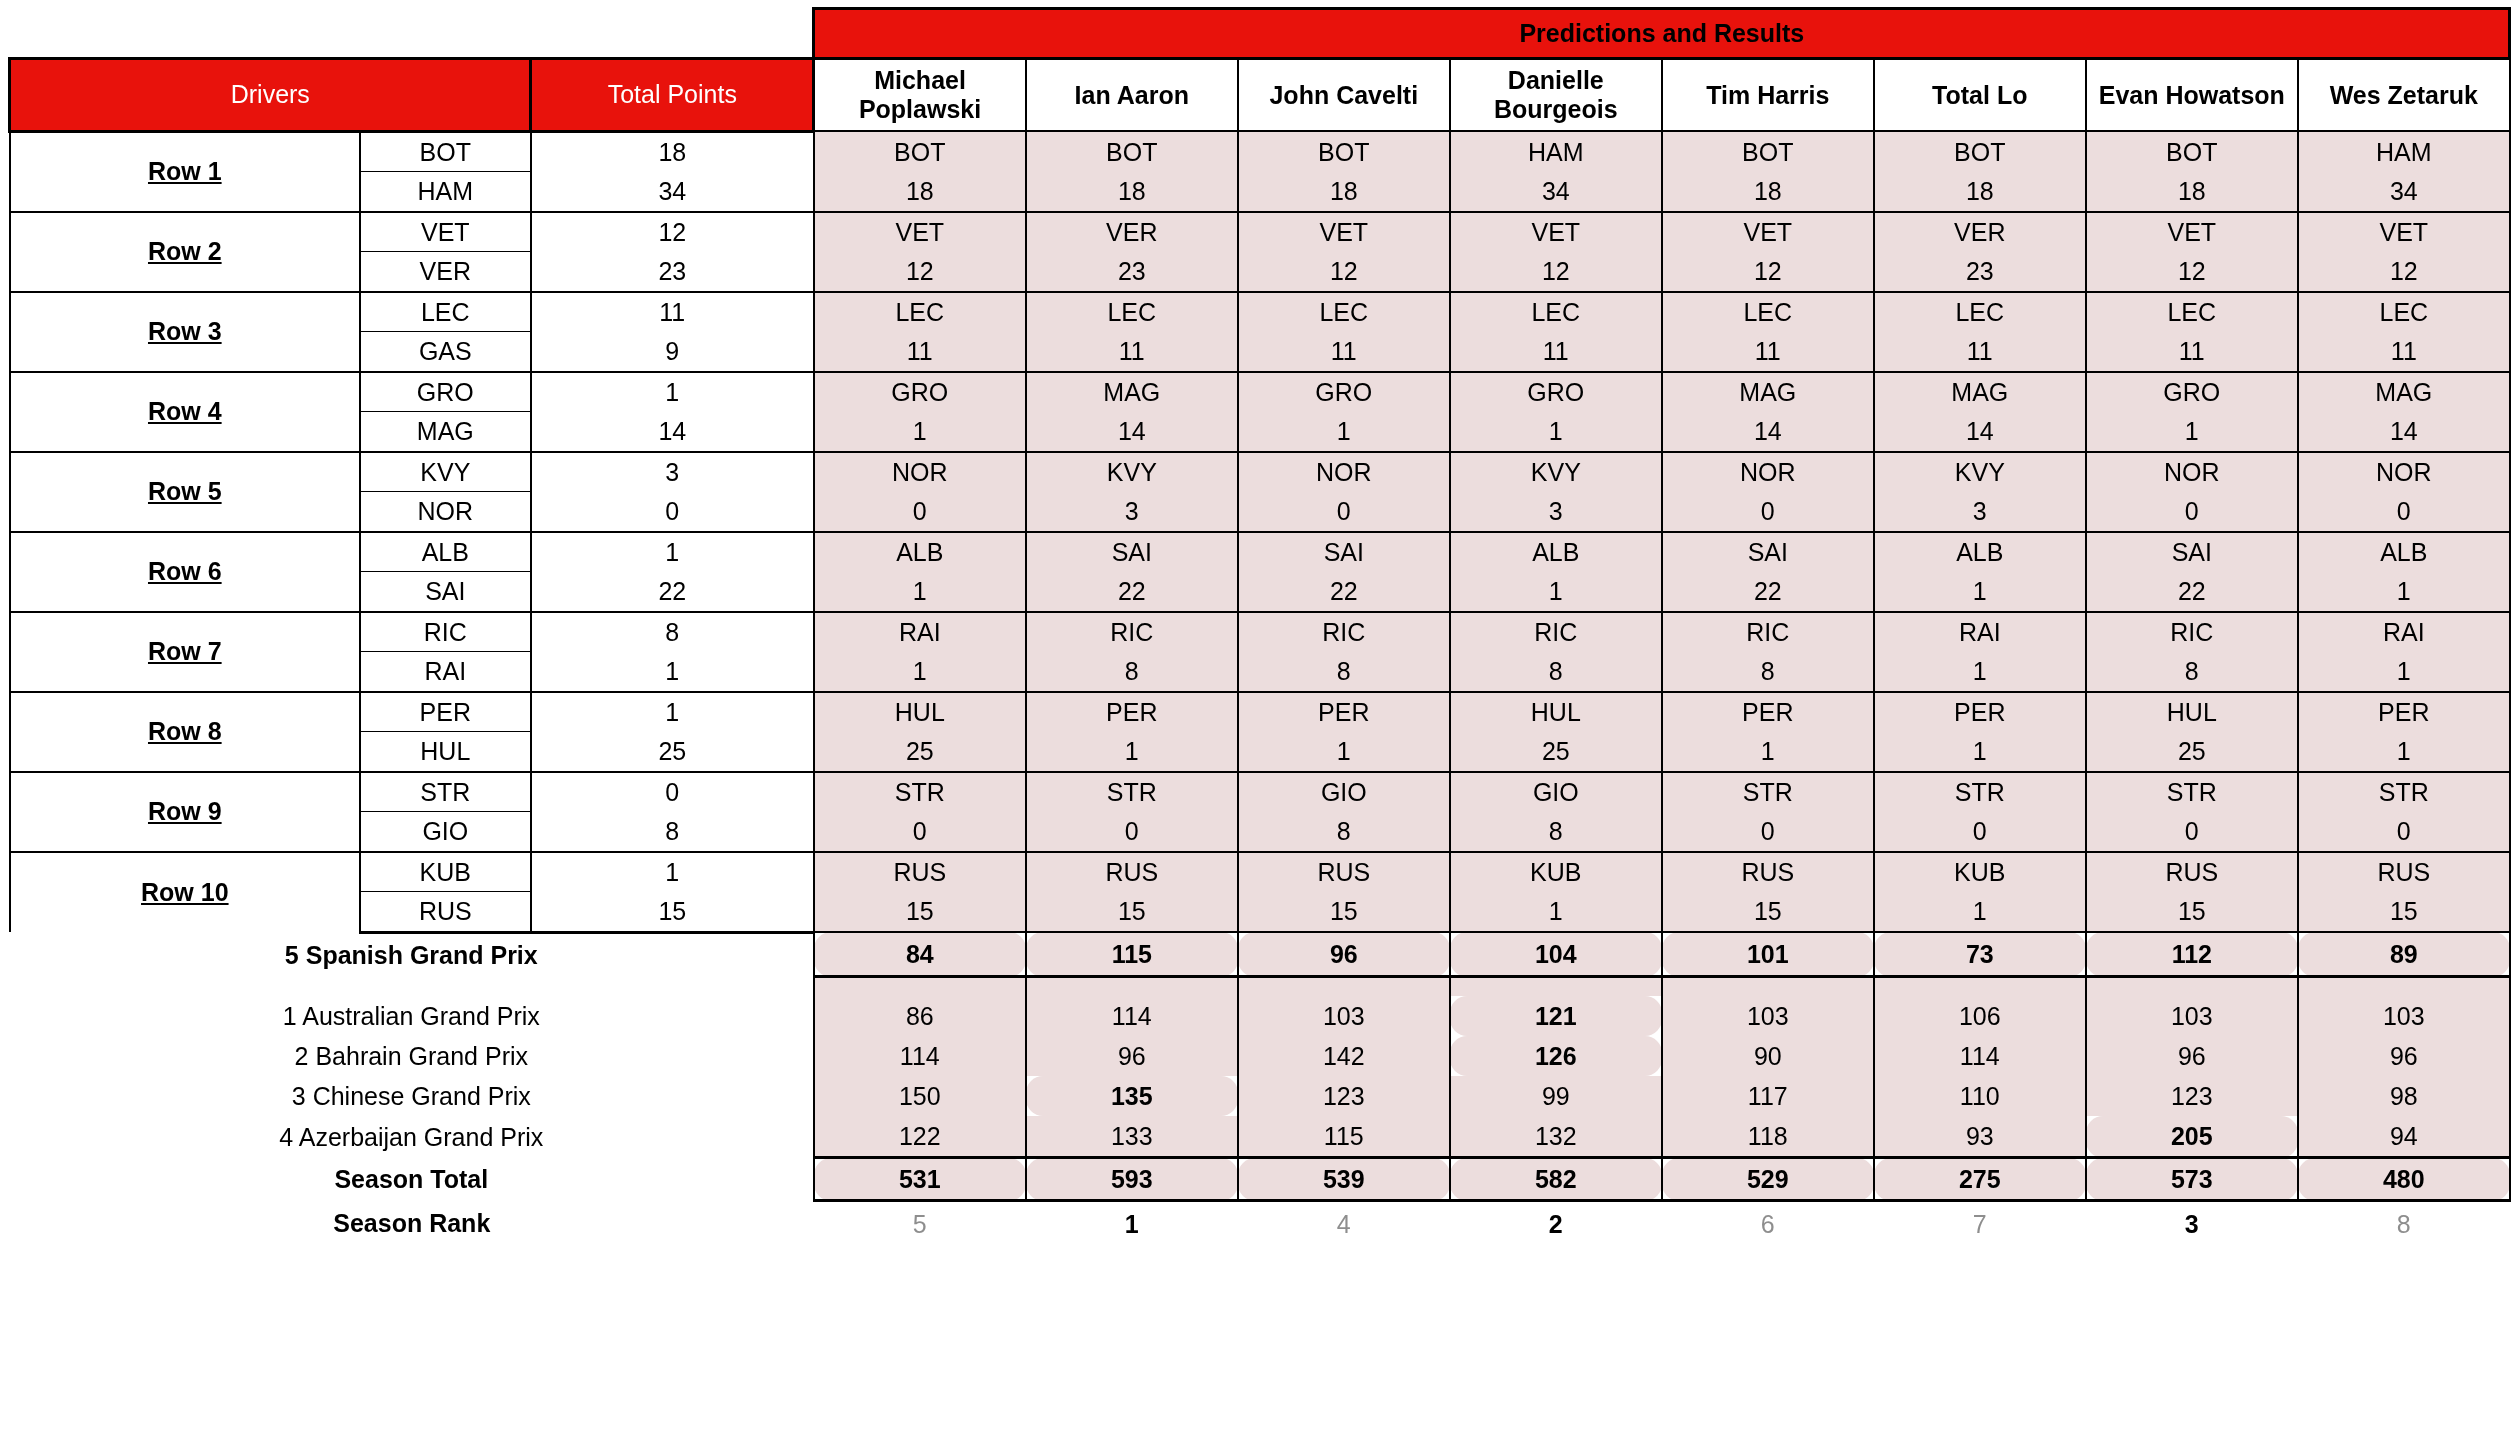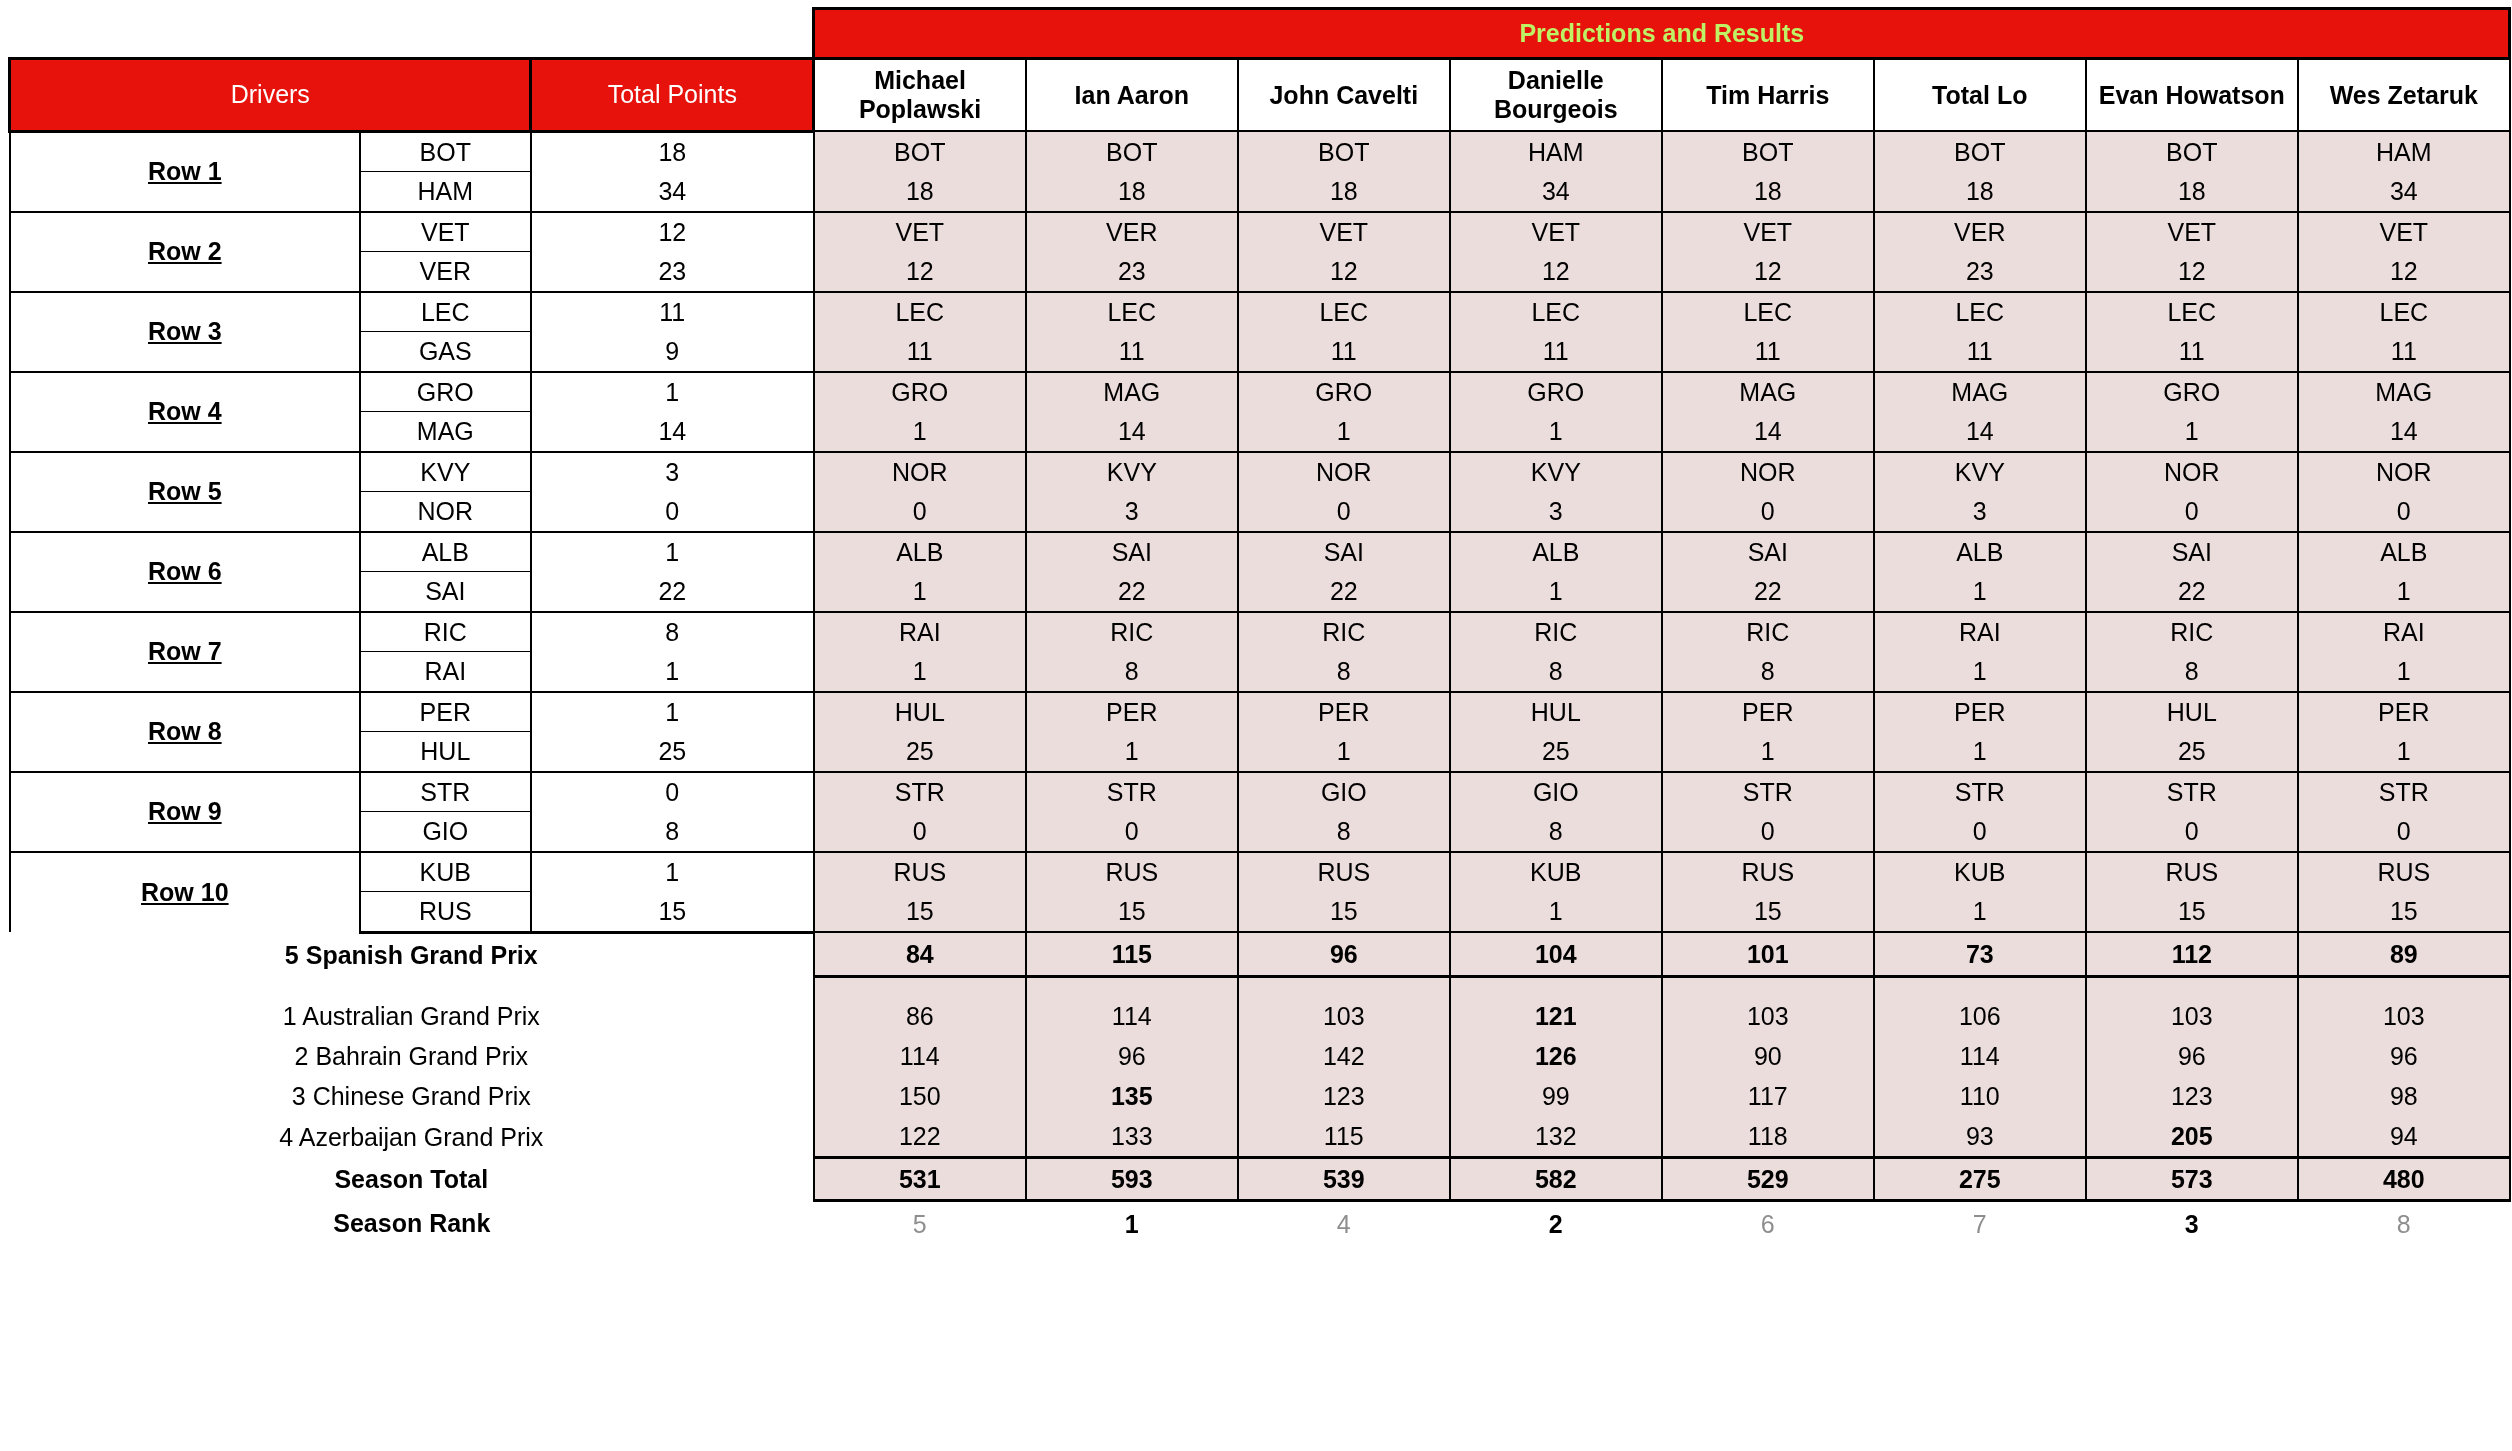--- a/index.html
+++ b/index.html
@@ -37,21 +37,21 @@
 
   
   .cw-row    { width: 350px; }
   .cw-drv    { width: 171px; }
   .cw-pts    { width: 283px; }
   .cw-pred   { width: 212px; }
 
   
   .banner {
     background: #e8120c;
-    color: #bef264;
+    color: #000000;
     font-weight: bold;
     font-size: 38px;
     border: 3.3px solid #000000;
     height: 47px;
   }
   .spacer-cell { border: none; background: transparent; }
 
   .hdr-red {
     background: #e8120c;
     color: #ffffff;
@@ -121,21 +121,21 @@
     padding-right: 21.7px;
     height: 43px;
   }
   .sum-val {
     background: #ecdddd;
     border-left: 2.5px solid #000000;
     border-right: 2.5px solid #000000;
     font-size: 26px;
     height: 40px;
   }
-  .sum-val.bold { font-weight: bold; }
+  .sum-val.bold { font-weight: bold; border-radius: 17px; }
   .blank { border: none; background: transparent; height: 18.3px; }
   .rank {
     font-size: 26px;
     color: #8e8e8e;
     height: 43px;
   }
   .rank.top { color: #000000; font-weight: bold; }
   .nb { border: none; background: transparent; }
 </style>
 </head>

